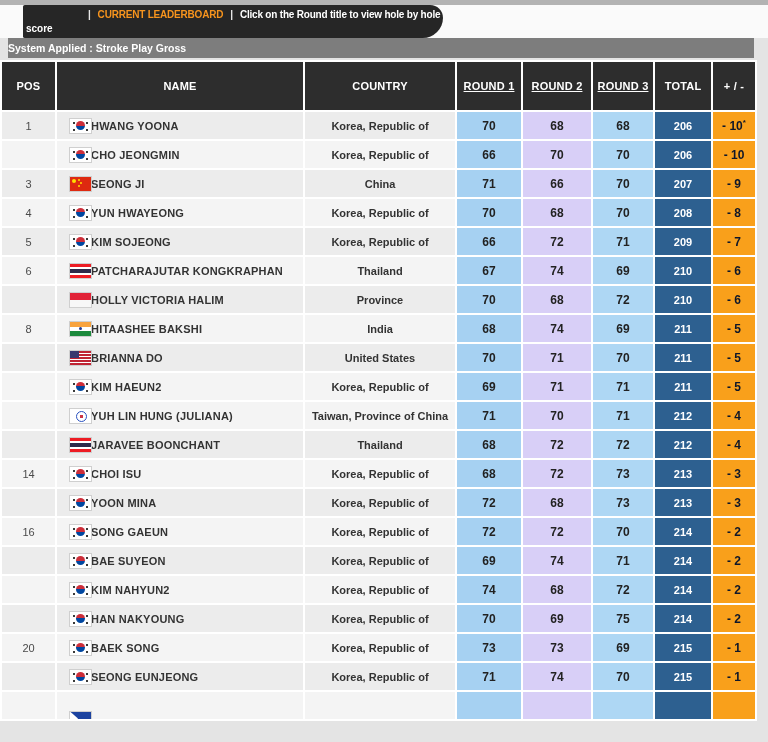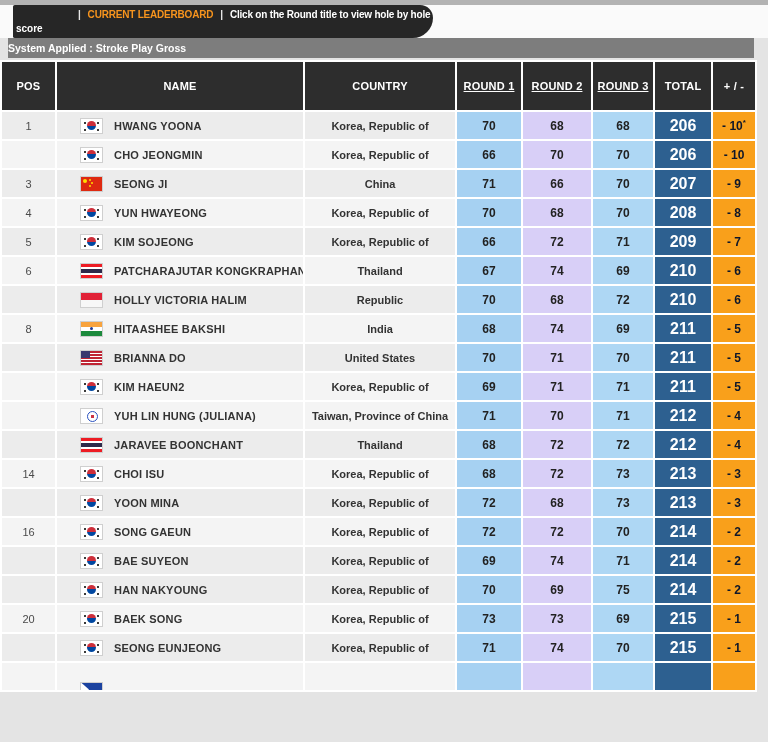--- a/index.html
+++ b/index.html
@@ -4,21 +4,21 @@
 <style>
   * { box-sizing: border-box; margin: 0; padding: 0; }
   html,body { width: 768px; height: 742px; overflow: hidden; }
   body {
     background: #e4e4e4;
     font-family: "Liberation Sans", sans-serif;
   }
   .top-strip { height: 5px; width: 768px; background: #b3b3b3; }
   .header-zone { height: 33px; width: 768px; background: #fafafa; position: relative; }
   .tab {
-    position: absolute; left: 13px; top: 0;
+    position: absolute; left: 23px; top: 0;
     width: 420px; height: 33px;
     background: #262626;
     border-radius: 2px 14px 22px 2px;
     padding-top: 3px;
     color: #fff;
   }
   .tab-line1 { padding-left: 58px; font-size: 10px; line-height: 14px; font-weight: bold; white-space: nowrap; letter-spacing: -0.2px; }
   .tab-line2 { padding-left: 3px; font-size: 10px; line-height: 13px; font-weight: bold; }
   .pipe { color: #e8e8e8; margin: 0 7px; font-weight: bold; }
   .tab-title { color: #f7941d; }
@@ -46,24 +46,24 @@
   .col-r3 { width: 62px; }
   .col-total { width: 58px; }
   .col-pm { width: 44px; }
   tr.odd  td.plain { background: #ececec; }
   tr.even td.plain { background: #f4f4f4; }
   td.col-pos { text-align: center; color: #4a4a4a; font-size: 11px; }
   td.col-country { text-align: center; font-weight: bold; color: #333; }
   td.col-r1 { background: var(--round1); text-align: center; font-weight: bold; font-size: 12px; color: #222; }
   td.col-r2 { background: var(--round2); text-align: center; font-weight: bold; font-size: 12px; color: #222; }
   td.col-r3 { background: var(--round3); text-align: center; font-weight: bold; font-size: 12px; color: #222; }
-  td.col-total { background: var(--total); text-align: center; font-weight: bold; font-size: 16px; color: #ffffff; }
+  td.col-total { background: var(--total); text-align: center; font-weight: bold; font-size: 11px; color: #ffffff; }
   td.col-pm { background: var(--plusminus); text-align: center; font-weight: bold; font-size: 12px; color: #0f172a; }
   td.col-pm sup { font-size: 8px; }
-  .name-wrap { display: flex; align-items: center; gap: 12px; padding-left: 24px; }
+  .name-wrap { display: flex; align-items: center; padding-left: 13px; }
   .pname { font-weight: bold; color: #333; letter-spacing: 0.2px; white-space: nowrap; }
   
   .flag { position: relative; display: inline-block; width: 21px; height: 14px; flex: none;
           background: #fff; box-shadow: 0 0 0 1px #cfcfcf; overflow: hidden; }
   .flag-kr::before { content:""; position:absolute; left:6px; top:2.5px; width:9px; height:9px; border-radius:50%;
           background: linear-gradient(180deg, #cd2e3a 50%, #0047a0 50%); }
   .flag-kr::after { content:""; position:absolute; left:3px; top:3px; width:2px; height:2px; background:#3a3a3a;
           box-shadow: 13px 0 0 #3a3a3a, 0 7px 0 #3a3a3a, 13px 7px 0 #3a3a3a; }
   .flag-cn { background:#de2910; }
   .flag-cn::before { content:""; position:absolute; left:2px; top:2px; width:4px; height:4px; border-radius:50%; background:#ffde00;
@@ -204,21 +204,21 @@
     <td class="col-pm">- 6</td>
   </tr>
         <tr class="odd">
     <td class="col-pos plain"></td>
     <td class="col-name plain">
       <div class="name-wrap">
         <span class="flag flag-id"></span>
         <span class="pname">HOLLY VICTORIA HALIM</span>
       </div>
     </td>
-    <td class="col-country plain">Republic</td>
+    <td class="col-country plain">Province</td>
     <td class="col-r1">70</td>
     <td class="col-r2">68</td>
     <td class="col-r3">72</td>
     <td class="col-total">210</td>
     <td class="col-pm">- 6</td>
   </tr>
         <tr class="even">
     <td class="col-pos plain">8</td>
     <td class="col-name plain">
       <div class="name-wrap">
@@ -346,20 +346,35 @@
         <span class="pname">BAE SUYEON</span>
       </div>
     </td>
     <td class="col-country plain">Korea, Republic of</td>
     <td class="col-r1">69</td>
     <td class="col-r2">74</td>
     <td class="col-r3">71</td>
     <td class="col-total">214</td>
     <td class="col-pm">- 2</td>
   </tr>
+        <tr class="even">
+    <td class="col-pos plain"></td>
+    <td class="col-name plain">
+      <div class="name-wrap">
+        <span class="flag flag-kr"></span>
+        <span class="pname">KIM NAHYUN2</span>
+      </div>
+    </td>
+    <td class="col-country plain">Korea, Republic of</td>
+    <td class="col-r1">74</td>
+    <td class="col-r2">68</td>
+    <td class="col-r3">72</td>
+    <td class="col-total">214</td>
+    <td class="col-pm">- 2</td>
+  </tr>
         <tr class="odd">
     <td class="col-pos plain"></td>
     <td class="col-name plain">
       <div class="name-wrap">
         <span class="flag flag-kr"></span>
         <span class="pname">HAN NAKYOUNG</span>
       </div>
     </td>
     <td class="col-country plain">Korea, Republic of</td>
     <td class="col-r1">70</td>

